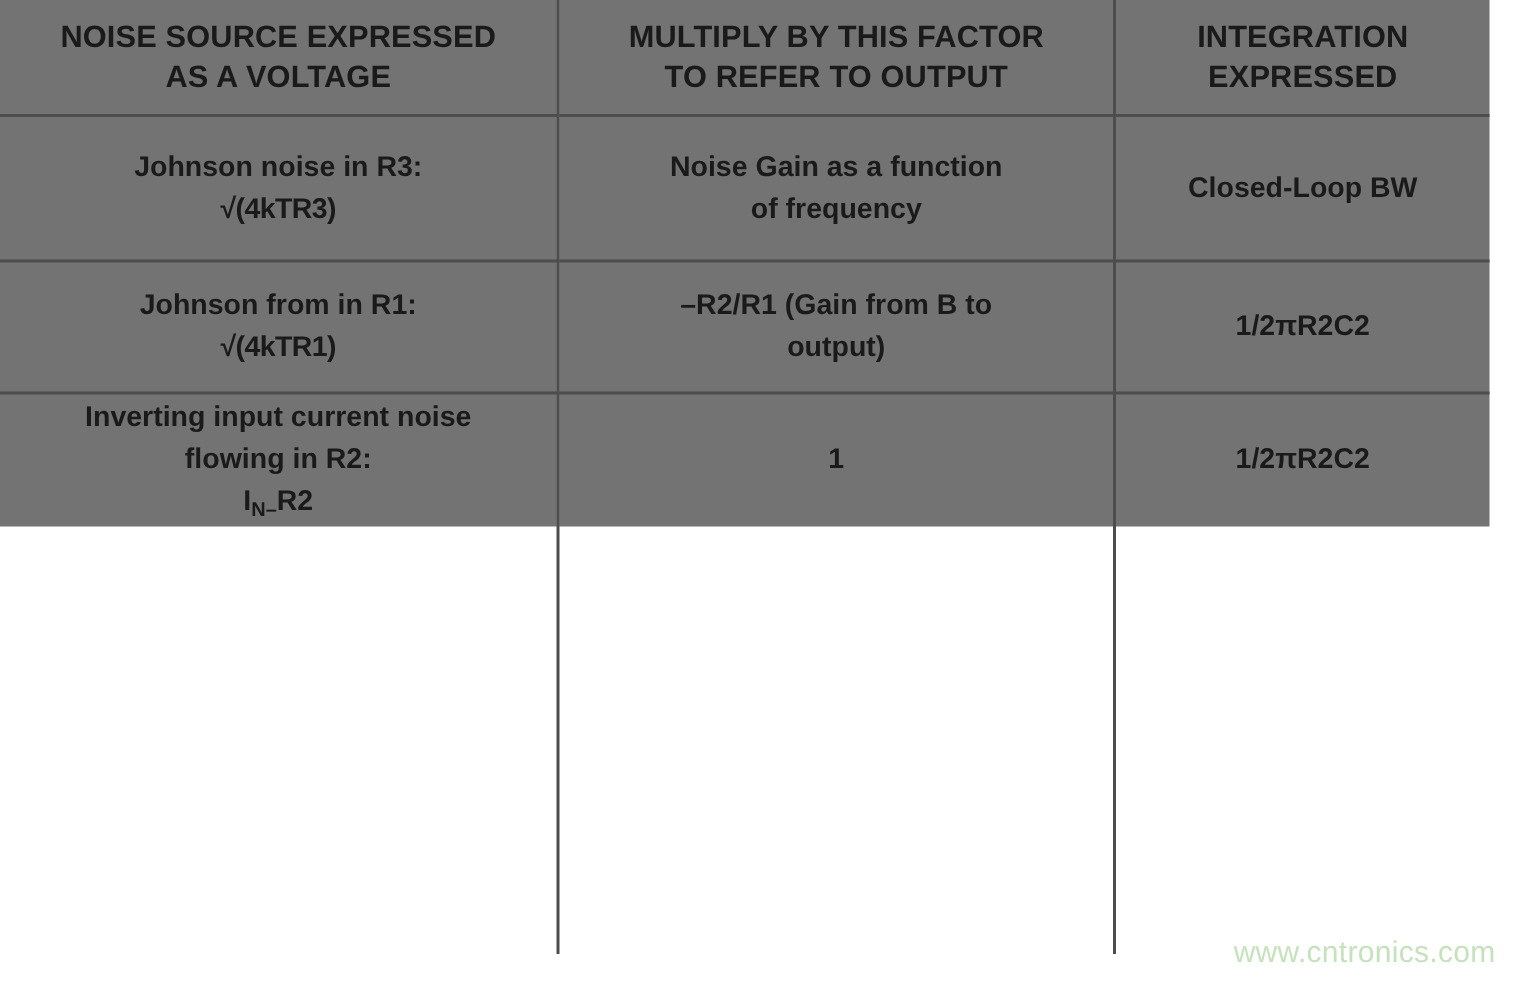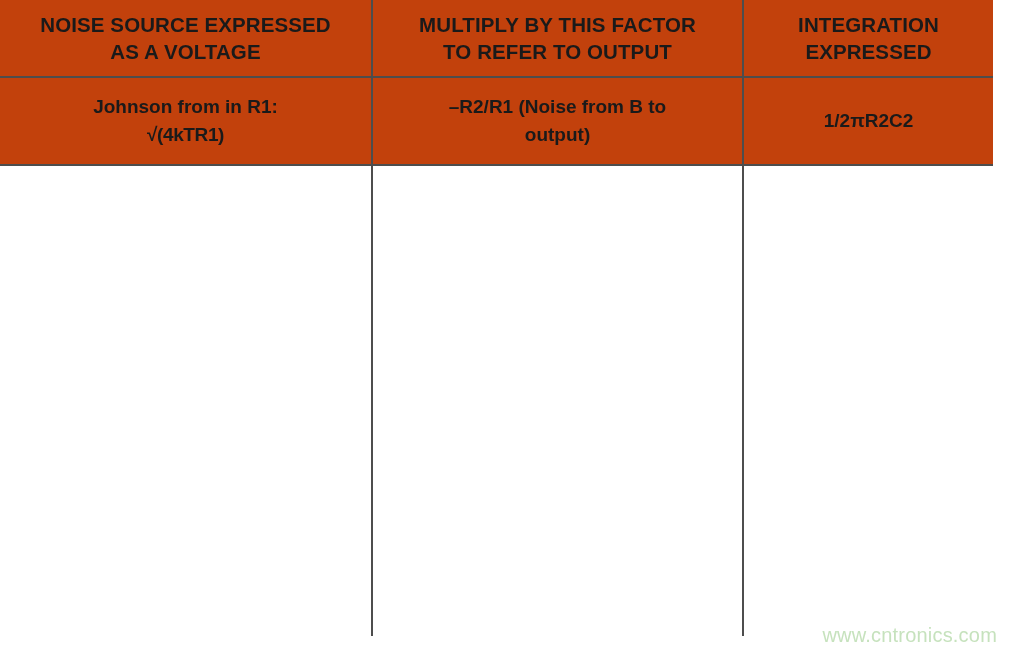--- a/index.html
+++ b/index.html
@@ -35,21 +35,21 @@
   table.noise-table col.c2 { width: 371px; }
   table.noise-table col.c3 { width: 250px; }
 
   table.noise-table td,
   table.noise-table th {
     border-bottom: 2px solid #4d4d4d;
     padding: 0;
     text-align: center;
     vertical-align: middle;
     font-weight: bold;
-    background: #c2410c;
+    background: #737373;
   }
 
   
   table.noise-table td.sep,
   table.noise-table th.sep {
     border-left: 2px solid #a3a3a3;
   }
 
   
   thead th {
@@ -130,37 +130,61 @@
           <span class="hdr-line">TO REFER TO OUTPUT</span>
         </th>
         <th class="sep">
           <span class="hdr-line">INTEGRATION</span>
           <span class="hdr-line">EXPRESSED</span>
         </th>
       </tr>
     </thead>
 
     <tbody>
+      <tr class="r1">
+        <td>
+          <span class="ln">Johnson noise in R3:</span>
+          <span class="ln radic">√(4kTR3)</span>
+          <span class="ln"></span>
+        </td>
+        <td class="sep">
+          <span class="ln">Noise Gain as a function</span>
+          <span class="ln">of frequency</span>
+        </td>
+        <td class="sep">Closed-Loop BW</td>
+      </tr>
 
 
 
       <tr class="r4">
         <td>
           <span class="ln">Johnson from in R1:</span>
           <span class="ln radic">√(4kTR1)</span>
           <span class="ln"></span>
         </td>
         <td class="sep">
-          <span class="ln">–R2/R1 (Noise from B to</span>
+          <span class="ln">–R2/R1 (Gain from B to</span>
           <span class="ln">output)</span>
         </td>
         <td class="sep">1/2πR2C2</td>
       </tr>
 
 
+      <tr class="r6">
+        <td>
+          <span class="ln">Inverting input current noise</span>
+          <span class="ln">flowing in R2:</span>
+          <span class="ln">I<span class="sub">N–</span>R2</span>
+        </td>
+        <td class="sep">
+          <span class="ln">1</span>
+          <span class="ln"></span>
+        </td>
+        <td class="sep">1/2πR2C2</td>
+      </tr>
     </tbody>
   </table>
 
   <div class="vrule v1"></div>
   <div class="vrule v2"></div>
 
   <div class="watermark" style="color: rgb(198, 226, 189);">www.cntronics.com</div>
 </div>
 
 </body></html>

